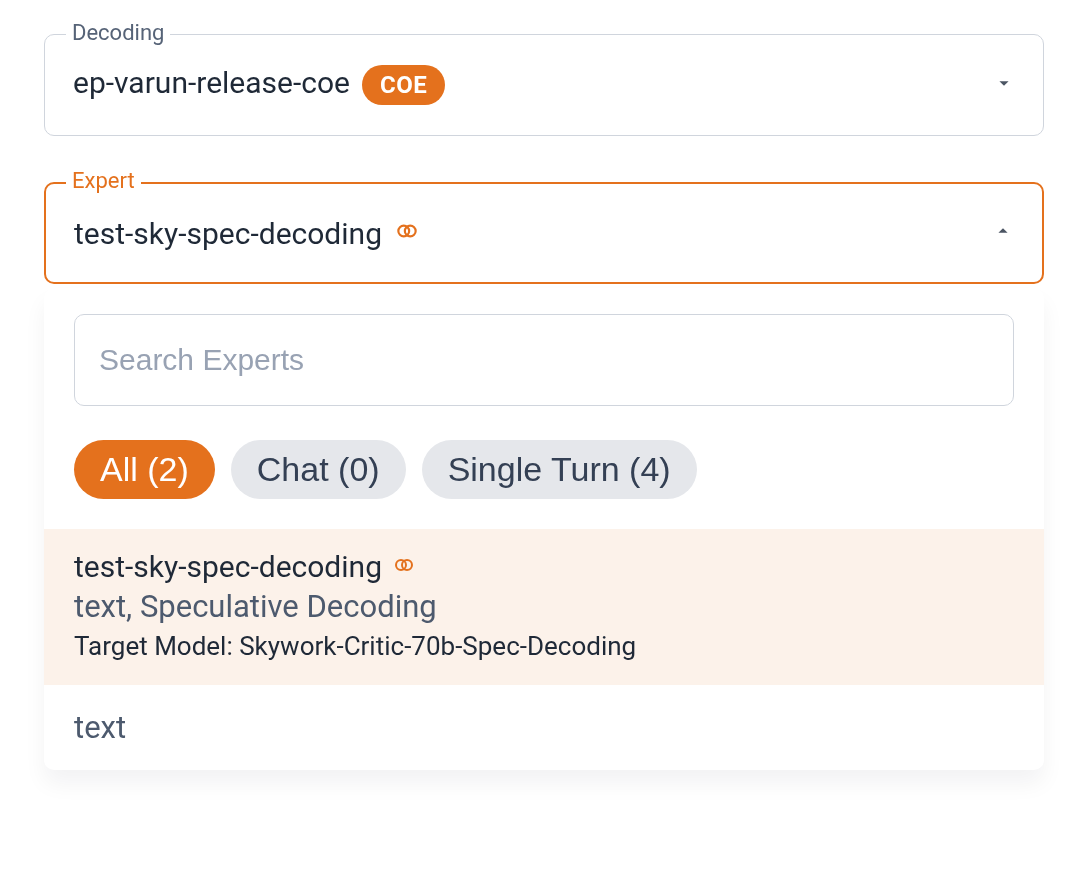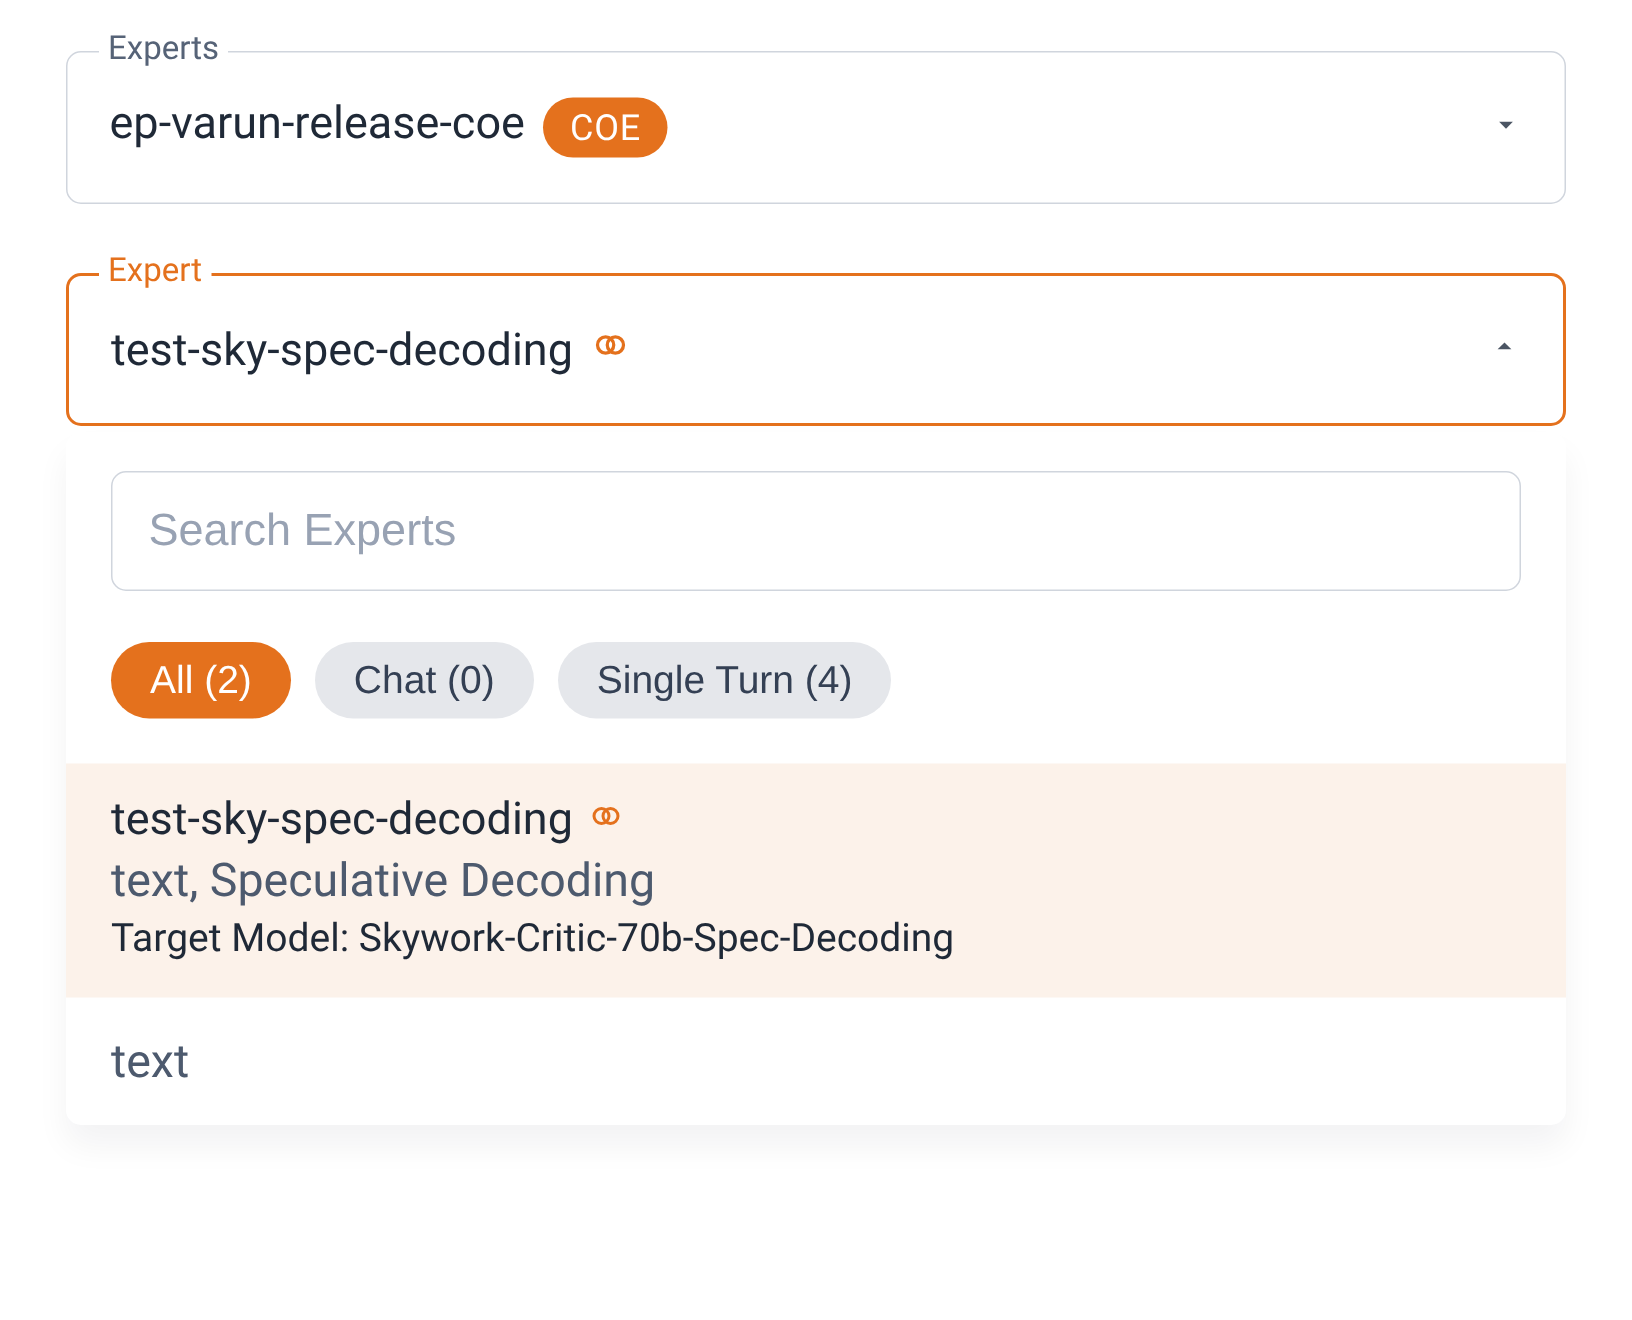--- a/index.html
+++ b/index.html
@@ -59,21 +59,21 @@
     color: var(--text-dark);
     display: flex;
     align-items: flex-start;
     gap: 12px;
     flex: 1;
   }
   .badge {
     background: var(--orange-bright);
     color: #fff;
     font-size: 24px;
-    font-weight: 400;
+    font-weight: 700;
     border-radius: 999px;
     padding: 6px 18px;
     letter-spacing: 0.5px;
   }
   .caret {
     color: #4B5563;
   }
   .link-icon {
     color: var(--orange-bright);
   }
@@ -85,40 +85,40 @@
     box-shadow: 0 14px 22px rgba(16,24,40,0.05);
     background: #fff;
     padding: 26px 0 0 0;
     overflow: hidden;
   }
   .search-wrap {
     padding: 0 30px;
   }
   .search-input {
     width: 100%;
-    height: 80px;
+    height: 92px;
     border: 1px solid var(--border-gray);
     border-radius: 10px;
     font-size: 30px;
     padding: 0 24px;
     color: var(--text-dark);
     outline: none;
   }
   .search-input::placeholder {
     color: #98A2B3;
   }
   .chips {
     display: flex;
     gap: 16px;
     padding: 34px 30px 30px 30px;
   }
   .chip {
     border-radius: 999px;
     padding: 10px 26px;
-    font-size: 26px;
+    font-size: 34px;
     background: var(--chip-gray);
     color: #344054;
     cursor: pointer;
     border: none;
   }
   .chip.active {
     background: var(--orange-bright);
     color: #fff;
   }
   .list-item {
@@ -145,21 +145,21 @@
     color: var(--text-dark);
     margin-top: 6px;
   }
 </style>
 </head>
 <body>
 
 <div class="page">
 
   <div class="field">
-    <span class="field-label">Experts</span>
+    <span class="field-label">Decoding</span>
     <div class="select-box">
       <div class="select-value">
         <span>ep-varun-release-coe</span>
         <span class="badge">COE</span>
       </div>
       <span class="caret">
         <svg width="22" height="22" viewBox="0 0 24 24" fill="currentColor">
             <path d="M7 10l5 5 5-5z"></path>
           </svg>
       </span>

